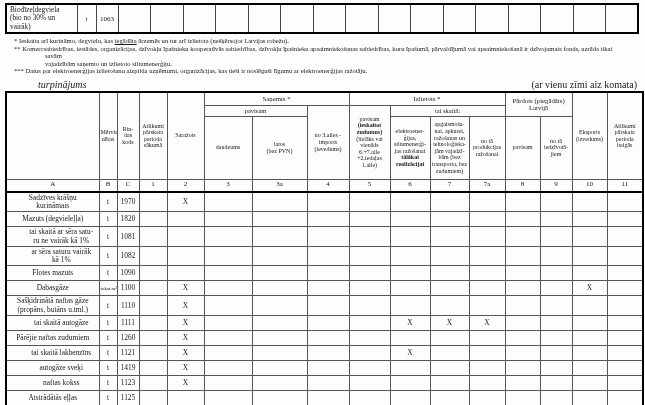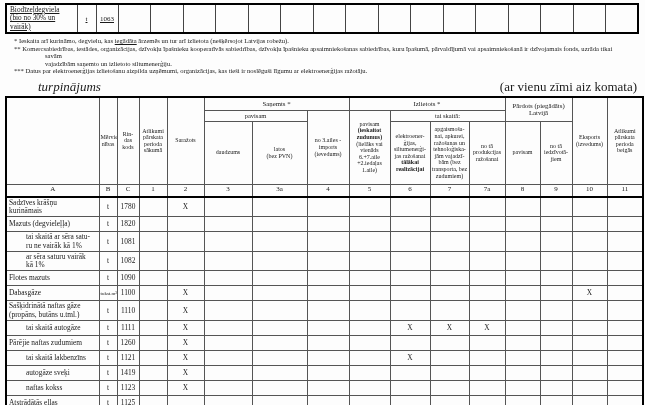--- a/index.html
+++ b/index.html
@@ -3,42 +3,42 @@
 <meta charset="utf-8">
 <style>
   html,body{margin:0;padding:0;}
   body{
     width:645px;height:405px;overflow:hidden;background:#fdfdfd;color:#1a1a1a;
     font-family:"Liberation Serif", serif;
   }
   
   table{border-collapse:collapse;}
   .top-table{table-layout:fixed;width:634px;margin:3px 0 0 5px;border:2px solid #000;}
-  .top-table td{border:1px solid #444;height:19px;padding:0;text-align:center;font-size:7px;text-decoration:underline;}
+  .top-table td{border:1px solid #444;height:19px;padding:0;text-align:center;font-size:7px;}
   .top-table td.lbl{text-align:left;padding:1px 3px;font-size:7.3px;line-height:1.15;white-space:pre-line;}
   
   .footnotes{margin:3px 0 0 14px;font-size:6.6px;line-height:1.14;white-space:nowrap;}
   .fn .u{text-decoration:underline;}
   .fn-cont{margin-left:31px;}
   
   .caption-row{display:flex;justify-content:space-between;align-items:flex-end;
-    margin:4px 8px 1px 38px;font-size:13px;}
+    margin:4px 8px 1px 38px;font-size:10px;}
   .continuation{font-style:italic;}
   
   .mt{table-layout:fixed;width:637px;margin-left:5px;border:2px solid #000;}
   .mt td{border:1px solid #555;padding:0 1px;text-align:center;vertical-align:middle;
     font-size:6.5px;line-height:1.1;overflow:hidden;}
   .mt .hs{font-size:6px;white-space:pre-line;}
   .mt .grp{font-size:6.8px;white-space:pre-line;height:12px;}
   .mt .sub{font-size:6.5px;height:10px;}
   .mt .tall{height:62px;}
   .mt .letters td{font-size:7px;height:11px;border-bottom:2px solid #000;}
   .mt tbody tr{height:15px;}
   .mt tbody td{font-size:7.4px;}
-  .mt td.rowlabel{text-align:left;padding:1px 2px;white-space:pre-line;line-height:1.12;}
+  .mt td.rowlabel{text-align:center;padding:1px 2px;white-space:pre-line;line-height:1.12;}
   .mt td.rowlabel.ind{padding-left:19px;}
   .mt td.unit.small{font-size:5px;}
   b{font-weight:bold;}
 </style>
 </head>
 <body>
 
 <table class="top-table">
   <colgroup>
       <col style="width:71px">
@@ -183,21 +183,21 @@
       <td>9</td>
       <td>10</td>
       <td>11</td>
     </tr>
   </thead>
   <tbody id="rows">
       <tr>
         <td class="rowlabel">Sadzīves krāšņu
 kurināmais</td>
         <td class="unit">t</td>
-        <td>1780</td>
+        <td>1970</td>
         <td></td>
         <td>X</td>
         <td></td>
         <td></td>
         <td></td>
         <td></td>
         <td></td>
         <td></td>
         <td></td>
         <td></td>

